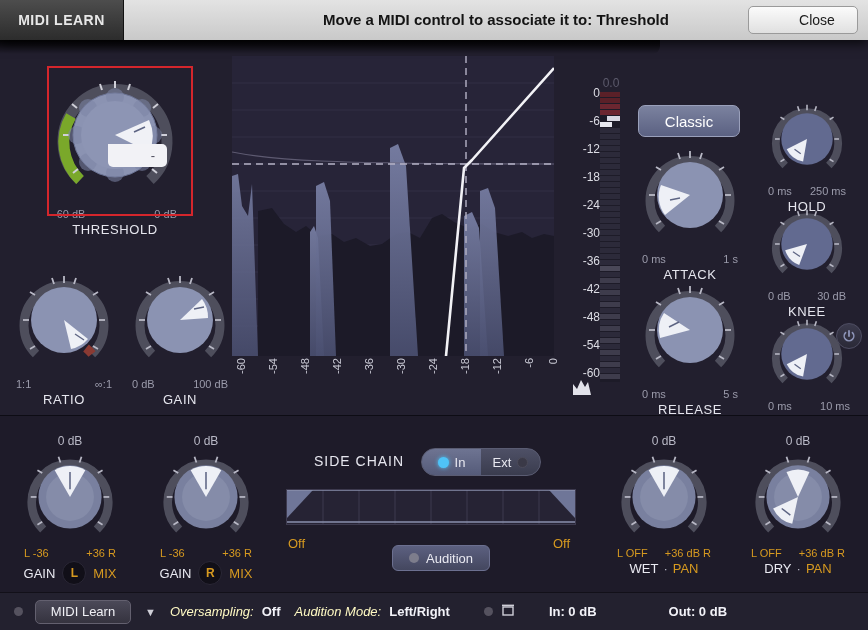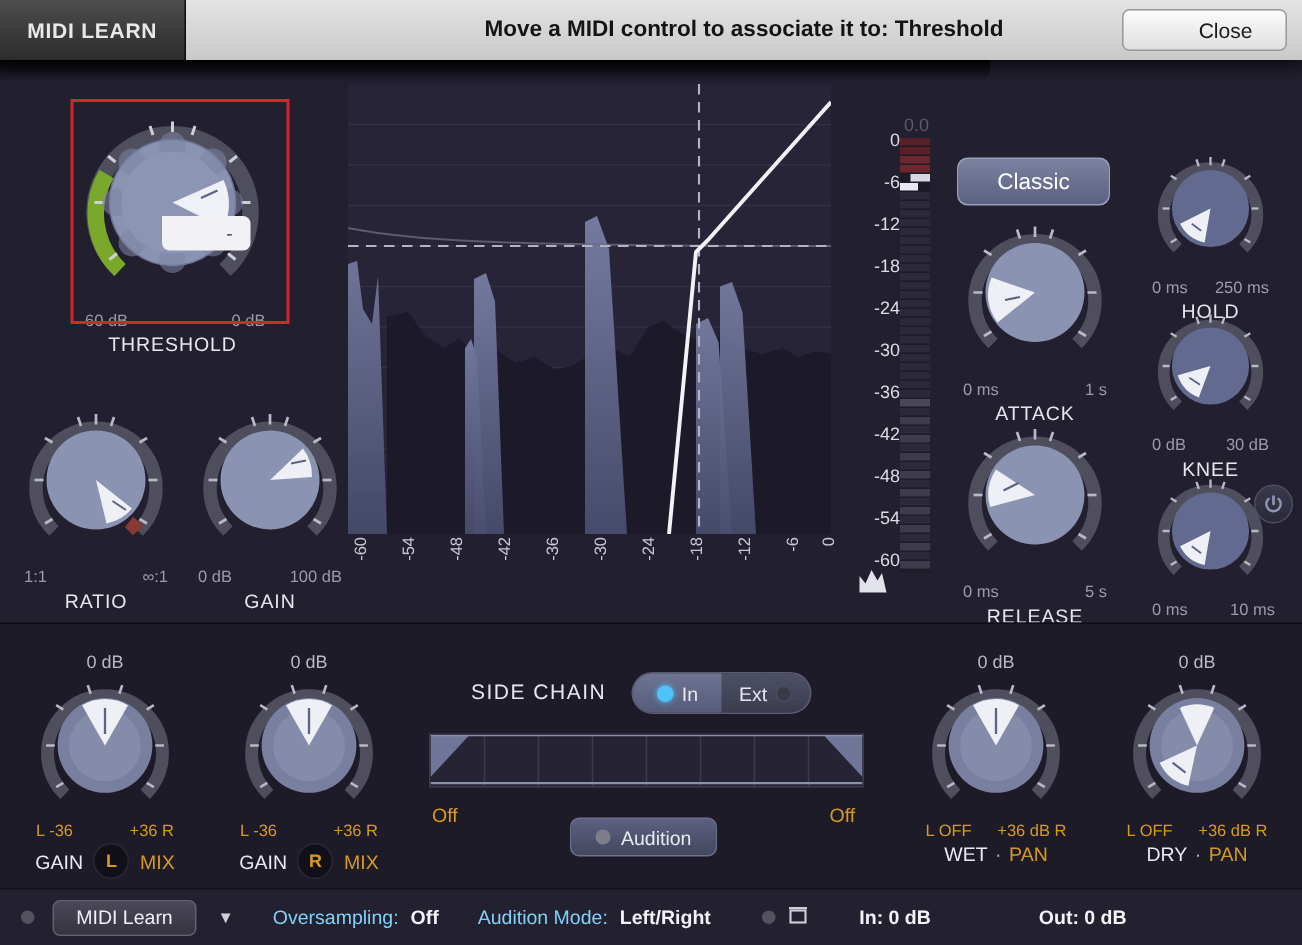--- a/index.html
+++ b/index.html
@@ -165,21 +165,21 @@
   .led.on { background:#4fc3f7; box-shadow:0 0 4px #4fc3f7; }
   .led.off { background:#3a3947; border:1px solid #4c4b5a; }
 
   .sc-slider {
     position:absolute; left:286px; top:489px; width:290px; height:36px;
     background:#262334; border:1px solid #3d3a4e;
   }
   .sc-off-l { position:absolute; left:288px; top:536px; font-size:13px; color:#d79a20; }
   .sc-off-r { position:absolute; left:553px; top:536px; font-size:13px; color:#d79a20; }
   .audition {
-    position:absolute; left:380px; top:545px; width:98px; height:26px;
+    position:absolute; left:392px; top:545px; width:98px; height:26px;
     background: linear-gradient(180deg,#5c6080 0%,#44475f 100%);
     border:1px solid #6c7090; border-radius:6px;
     display:flex; align-items:center; justify-content:center; gap:7px;
     color:#eaeaf2; font-size:13px; cursor:pointer;
   }
   .led-gray { width:10px; height:10px; border-radius:50%; background:#7d7d8c; }
 
   .gain-sub {
     font-size:11px; display:flex; justify-content:space-between; width:100%;
     margin-top:2px;
@@ -208,21 +208,21 @@
   }
   .status-dot { width:9px; height:9px; border-radius:50%; background:#55525f; margin-left:14px; }
   .midi-learn-btn {
     margin-left:12px; width:96px; height:24px;
     background: linear-gradient(180deg,#4b4958 0%,#35333f 100%);
     border:1px solid #63606f; border-radius:5px;
     color:#f0f0f5; font-size:13px;
     display:flex; align-items:center; justify-content:center; cursor:pointer;
   }
   .caret { margin-left:14px; color:#cfcfd8; font-size:11px; cursor:pointer; }
-  .st-label { color:#7dd3fc; margin-left:26px; }
+  .st-label { color:#fef9c3; margin-left:14px;font-style:italic; }
   .st-value { color:#f2f2f8; margin-left:8px; font-weight:bold; }
 </style>
 </head>
 <body>
 
 <div class="app">
 
   <div class="midi-bar">
     <div class="midi-learn-tag">MIDI LEARN</div>
     <div class="midi-msg-area">

